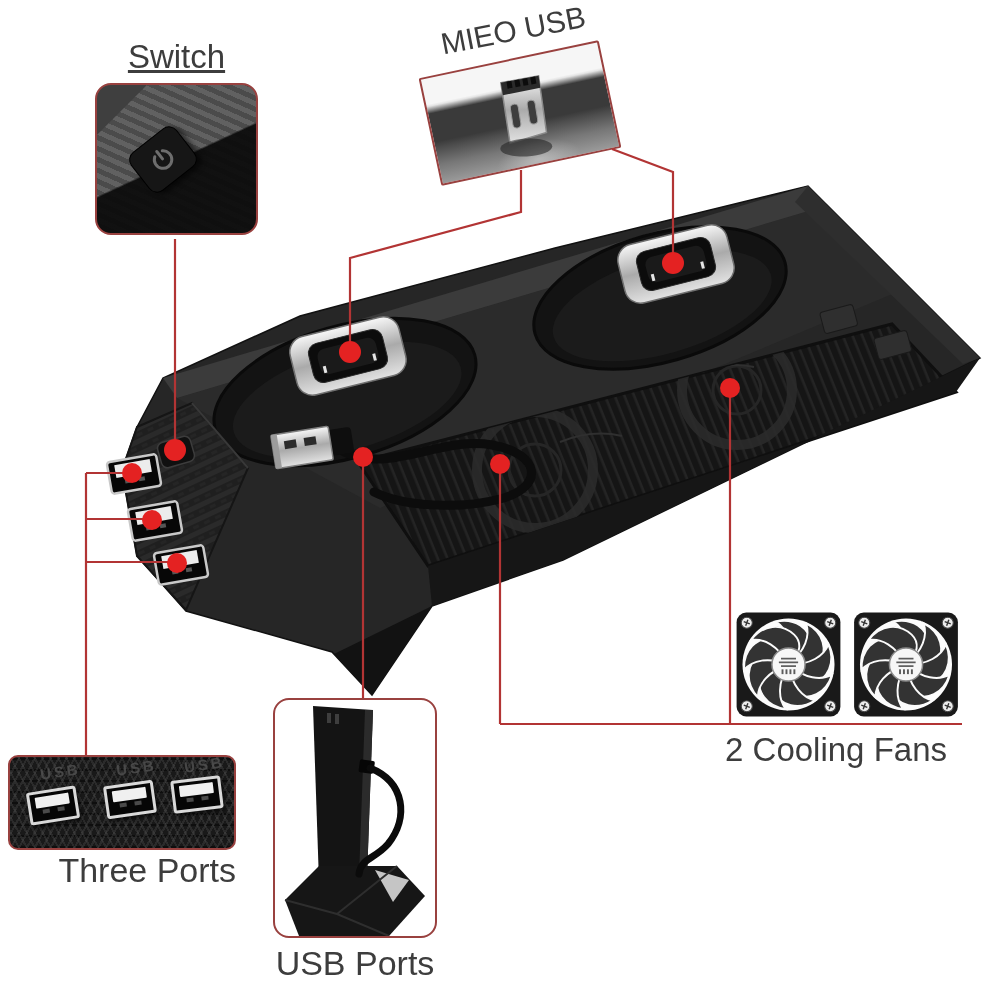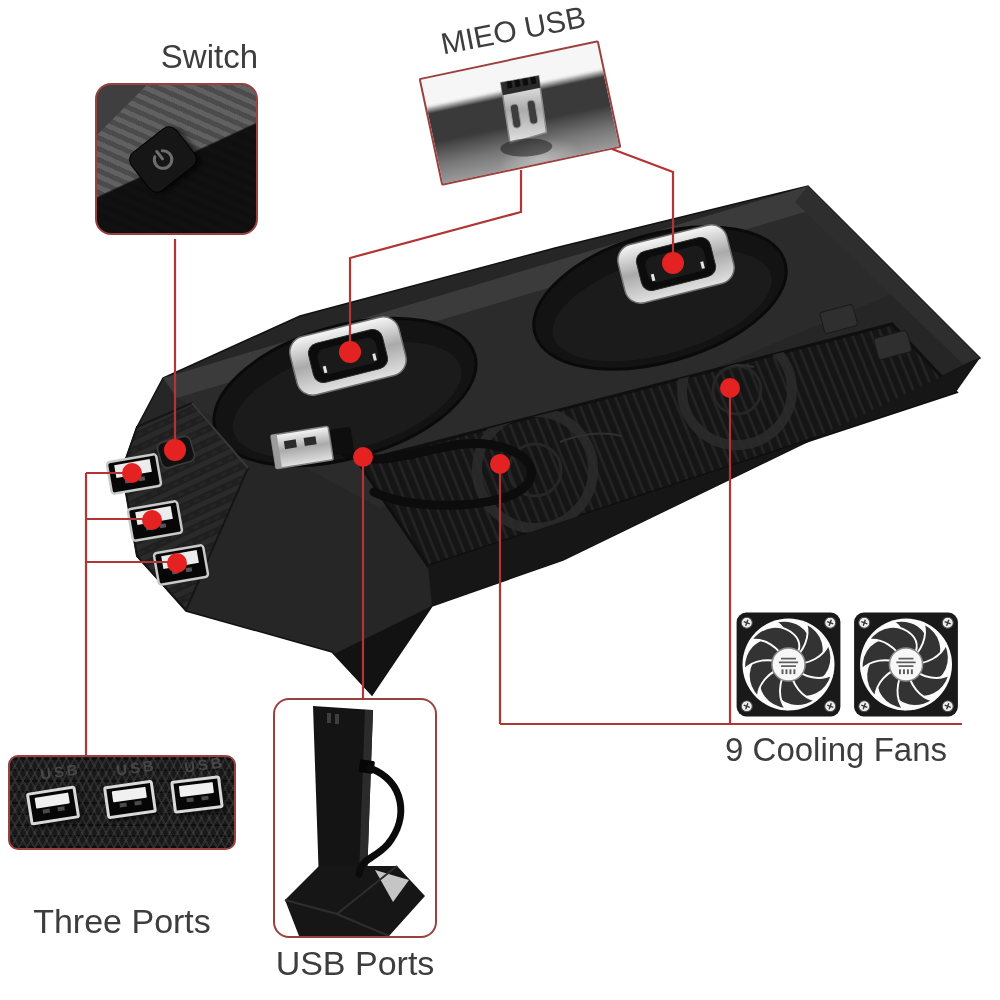--- a/index.html
+++ b/index.html
@@ -55,23 +55,23 @@
   .usbport .tongue{width:34px;height:11px;background:#f0f0f0;margin:3px auto 0 auto;border-radius:1px;}
   .usbport .pins{display:flex;justify-content:center;gap:8px;margin-top:2px;}
   .usbport .pins i{display:block;width:7px;height:4px;background:#4a4a4a;}
   .emboss{
     position:absolute;color:#4f4f4f;opacity:0.85;font-weight:bold;font-size:15px;
     letter-spacing:3px;transform:rotate(-8deg);font-family:"Liberation Sans",sans-serif;
   }
   
   .cable-inset{left:273px;top:698px;width:164px;height:240px;border-radius:16px;background:#fff;}
   
-  .switch-label{left:95px;top:38px;width:163px;text-align:right;font-size:33px;}
+  .switch-label{left:95px;top:38px;width:163px;text-align:center;font-size:33px;text-decoration:underline;}
   .mieo-label{left:438px;top:28px;font-size:30px;transform:rotate(-11deg);transform-origin:left top;}
-  .ports-label{left:8px;top:902px;width:228px;text-align:center;font-size:34px;}
+  .ports-label{left:8px;top:851px;width:228px;text-align:right;font-size:34px;}
   .cable-label{left:273px;top:944px;width:164px;text-align:center;font-size:34px;}
   .fans-label{left:640px;top:731px;width:322px;text-align:right;font-size:33px;box-sizing:border-box;padding-right:15px;}
   
   .fan{position:absolute;z-index:4;}
   .fan1{left:735px;top:611px;width:107px;height:107px;}
   .fan2{left:852px;top:611px;width:108px;height:107px;}
 </style>
 </head>
 <body>
 
@@ -301,21 +301,21 @@
         </g>
       </g>
     </defs>
   </svg>
   <svg class="fan fan1" viewBox="0 0 100 100">
       <use href="#fanSym"></use>
     </svg>
   <svg class="fan fan2" viewBox="0 0 100 100">
       <use href="#fanSym"></use>
     </svg>
-  <div class="label fans-label">9 Cooling Fans</div>
+  <div class="label fans-label">2 Cooling Fans</div>
 
   <svg class="layer leaders" viewBox="0 0 1000 1000">
     <g fill="none" stroke="var(--leader-line,#b23434)" stroke-width="2.2">
       <polyline points="175,239 175,450"></polyline>
       <polyline points="521,170 521,212 350,258 350,352"></polyline>
       <polyline points="612,149 673,172 673,263"></polyline>
       <polyline points="86,473 86,755"></polyline>
       <polyline points="86,473 132,473"></polyline>
       <polyline points="86,519 152,519"></polyline>
       <polyline points="86,562 177,562"></polyline>

